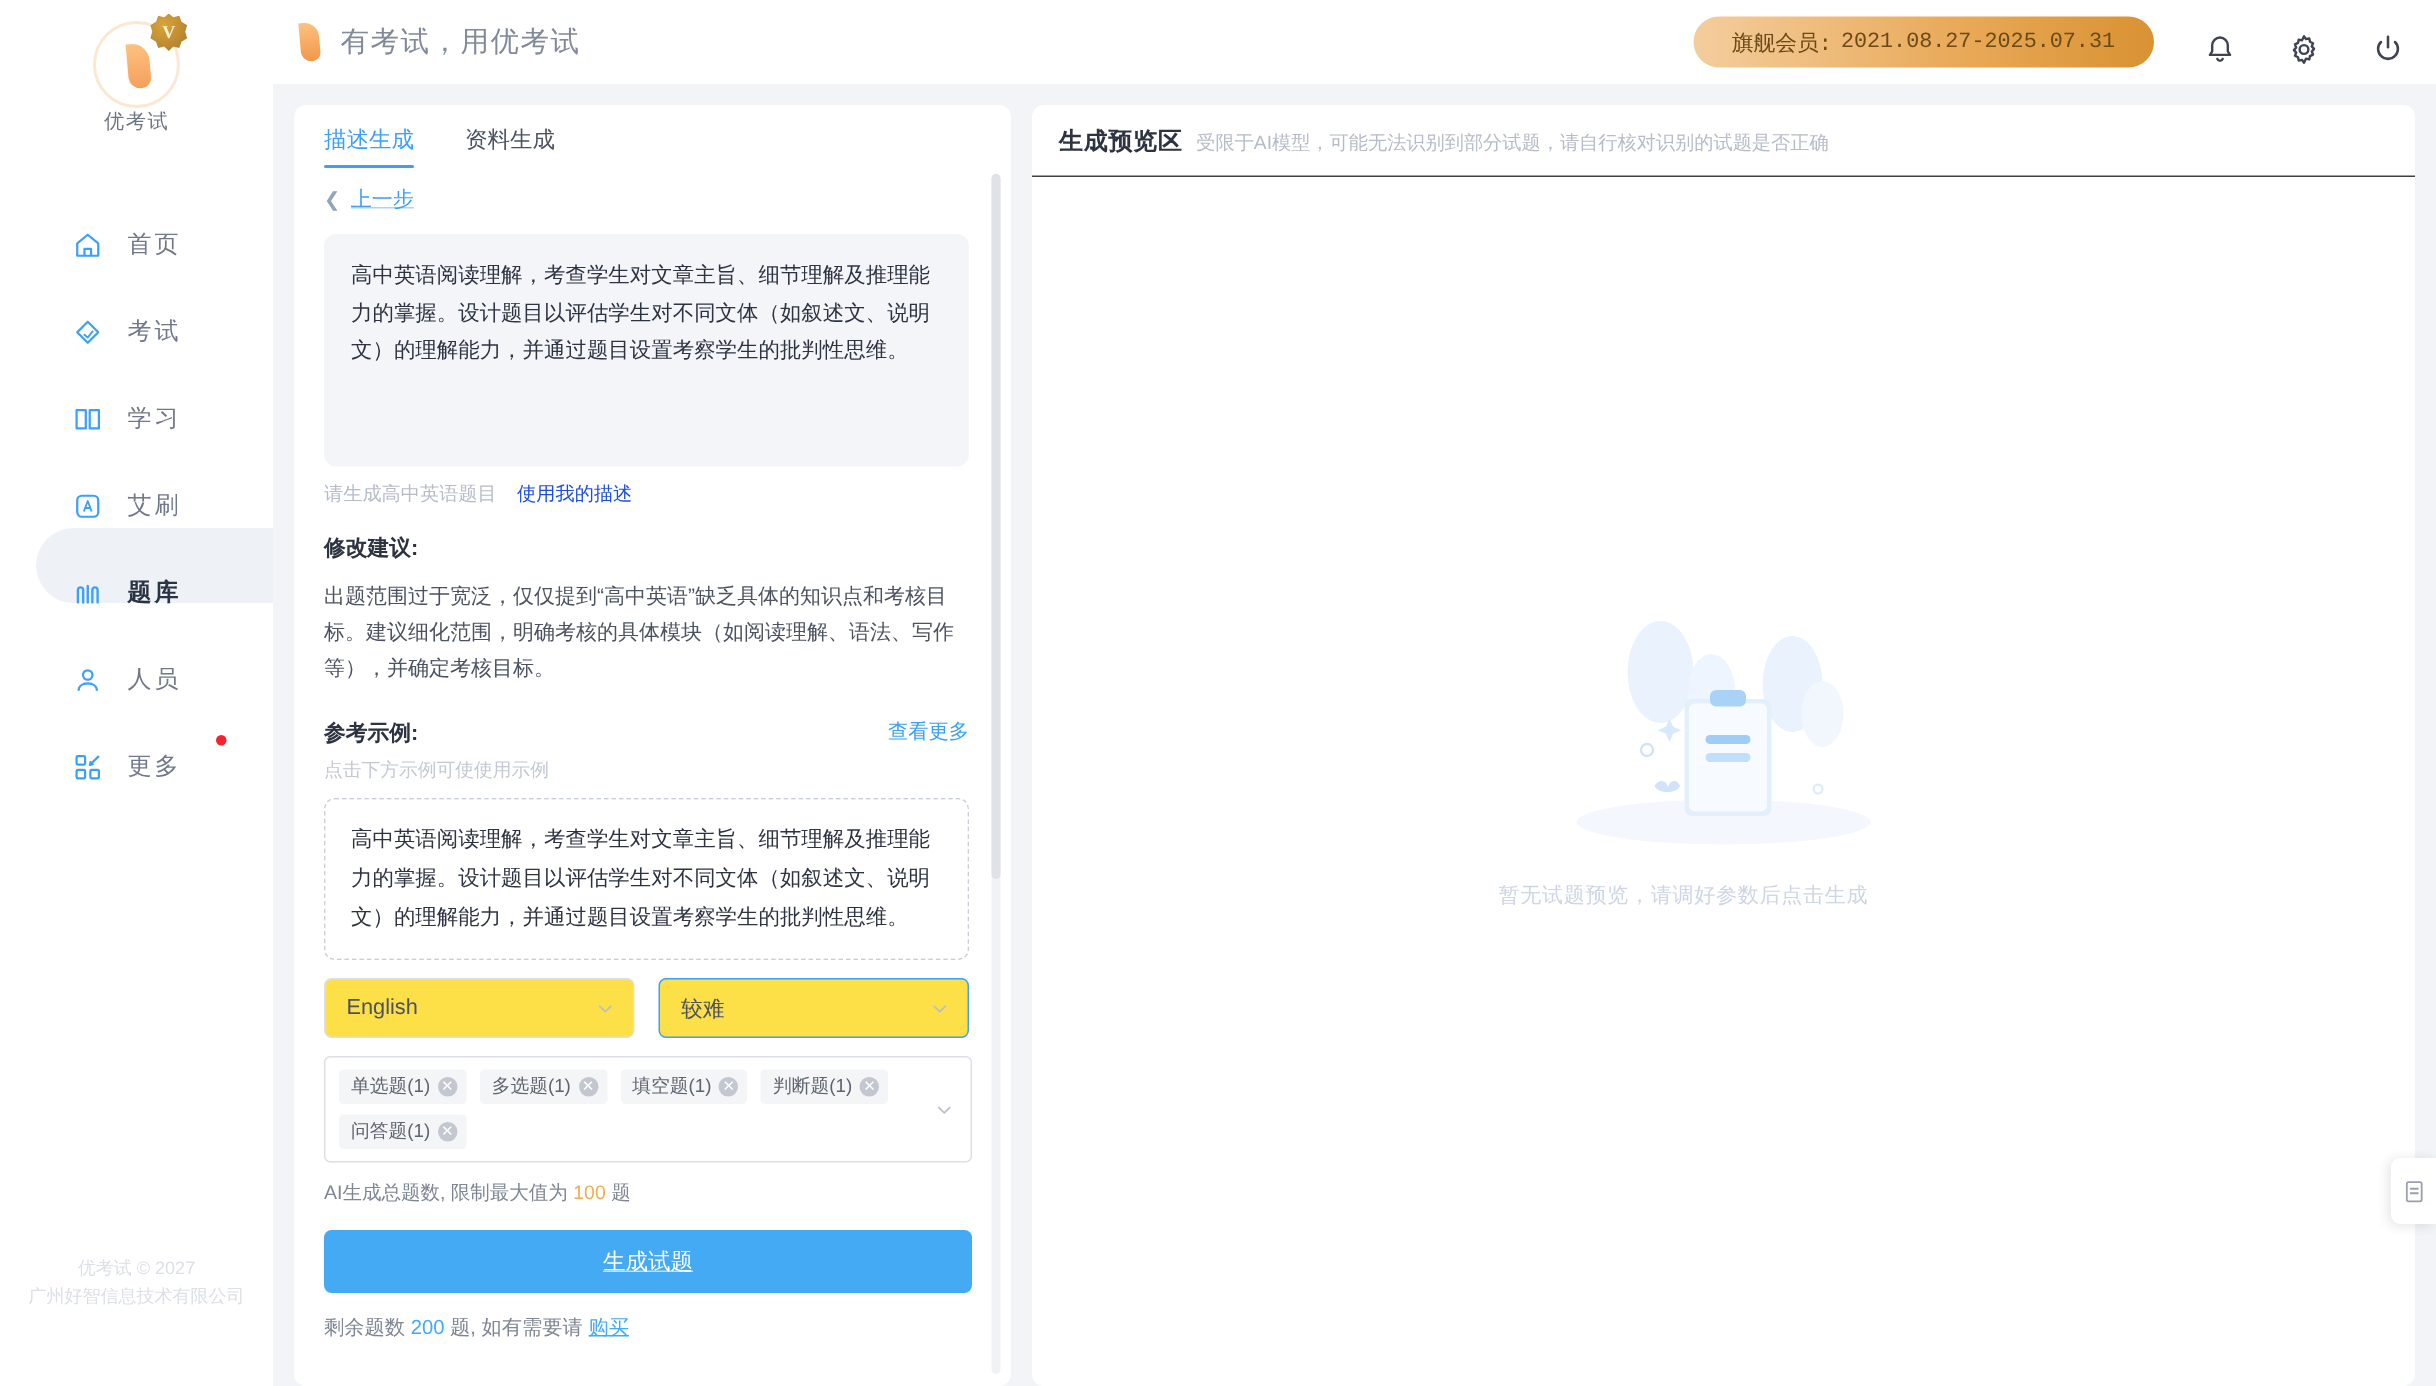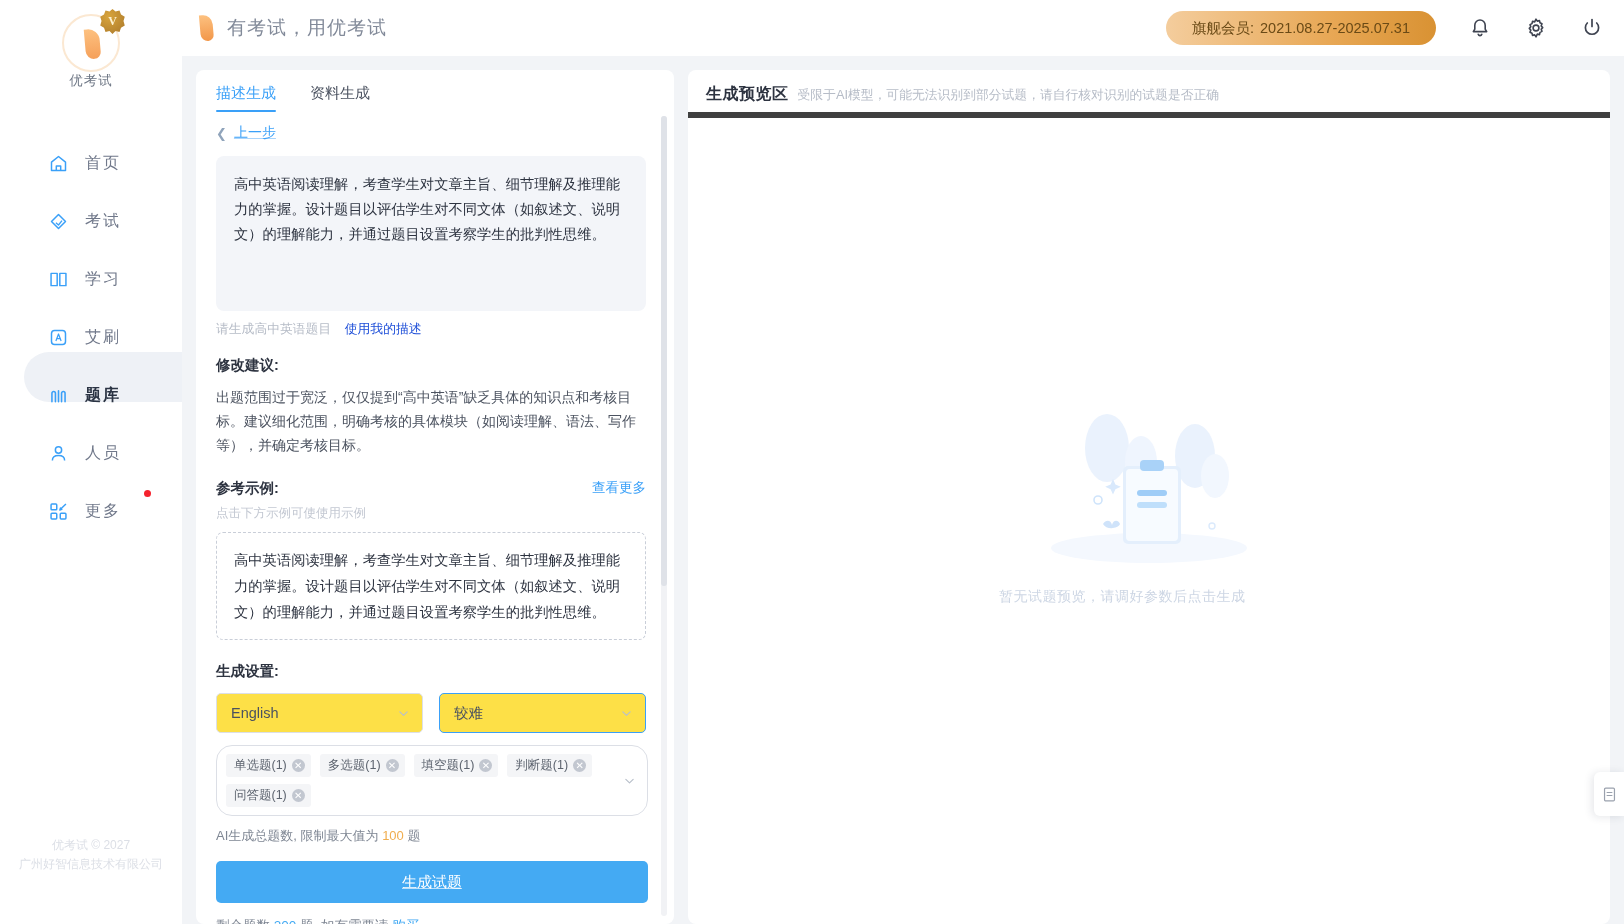--- a/index.html
+++ b/index.html
@@ -75,21 +75,21 @@
   .topbar {
     height: 56px; background: #fff; display: flex; align-items: center;
     padding: 0 20px 0 18px; flex: 0 0 56px;
   }
   .topbar-leaf {
     width: 13px; height: 26px; margin-right: 14px;
     background: linear-gradient(180deg,#fdc180 0%,#f2974a 100%);
     border-radius: 0 12px 7px 9px; transform: rotate(-5deg);
   }
   .topbar-title { font-size: 19px; color: #828a99; letter-spacing: 1px; }
-  .topbar-right { margin-left: auto; display: flex; align-items: center; gap: 32px; }
+  .topbar-right { margin-left: auto; display: flex; align-items: flex-end; gap: 32px; font-family: Liberation Mono, monospace; }
   .vip-pill {
     height: 34px; padding: 0 26px; border-radius: 17px;
     background: linear-gradient(90deg,#f4cd9d 0%,#e8a856 60%,#d99233 100%);
     color: #6a4a16; font-size: 14.5px; display: flex; align-items: center; gap: 6px;
     white-space: nowrap;
   }
   .ico-btn { width: 24px; height: 24px; color: #3f4451; cursor: pointer; display: block; }
 
   .content {
     flex: 1; display: flex; gap: 14px; padding: 14px 14px 0 14px; min-height: 0;
@@ -147,21 +147,21 @@
     display: flex; align-items: center; padding: 0 12px 0 14px;
     font-size: 14.5px; color: #4b5260; cursor: pointer;
   }
   .sel.w1 { width: 208px; }
   .sel.w2 { width: 208px; border-color: #3aa0f8; }
   .sel .cv { margin-left: auto; color: #b9c0cb; }
   .chev-d { width: 13px; height: 13px; display: block; }
 
   .multi {
     margin: 12px 0 0 6px; width: 432px; min-height: 54px;
-    border: 1px solid #dcdfe6; border-radius: 16px; background: #fff;
+    border: 1px solid #dcdfe6; border-radius: 4px; background: #fff;
     padding: 8px 34px 8px 9px; position: relative;
     display: flex; flex-wrap: wrap; gap: 7px 9px; align-content: flex-start;
     cursor: pointer;
   }
   .tag {
     height: 23px; background: #f4f5f7; border-radius: 3px;
     display: inline-flex; align-items: center; gap: 5px; padding: 0 6px 0 8px;
     font-size: 12.5px; color: #5d646f;
   }
   .tag .x {
@@ -194,21 +194,21 @@
     background: #dfe2e8; border-radius: 3px; cursor: pointer;
   }
 
   
   .right-panel {
     flex: 1; background: #fff; border-radius: 8px; min-width: 0;
     display: flex; flex-direction: column; overflow: hidden;
   }
   .rp-head {
     height: 48px; flex: 0 0 48px; display: flex; align-items: baseline;
-    padding: 14px 18px 0 18px; border-bottom: 6px solid #404040;
+    padding: 14px 18px 0 18px; border-bottom: 1px solid #404040;
   }
   .rp-head .ttl { font-size: 16px; font-weight: bold; color: #2d3340; letter-spacing: .5px; }
   .rp-head .sub { margin-left: 9px; font-size: 12.8px; color: #b6bcc7; }
   .rp-body { flex: 1; display: flex; flex-direction: column; align-items: center; justify-content: center; }
 
   .empty-wrap { width: 300px; text-align: left; margin-top: -40px; }
   .empty-art { width: 300px; height: 180px; display: block; margin: 0 auto; }
   .empty-text { margin-top: 12px; font-size: 14px; color: #cdd6e4; letter-spacing: .5px; }
 
   
@@ -343,21 +343,20 @@
           <div class="sec-title">修改建议:</div>
           <div class="sec-body">出题范围过于宽泛，仅仅提到“高中英语”缺乏具体的知识点和考核目标。建议细化范围，明确考核的具体模块（如阅读理解、语法、写作等），并确定考核目标。</div>
 
           <div class="ref-head">
             <span class="ttl">参考示例:</span>
             <span class="more">查看更多</span>
           </div>
           <div class="ref-sub">点击下方示例可使使用示例</div>
           <div class="ref-card">高中英语阅读理解，考查学生对文章主旨、细节理解及推理能力的掌握。设计题目以评估学生对不同文体（如叙述文、说明文）的理解能力，并通过题目设置考察学生的批判性思维。</div>
 
-          <div class="gen-title">生成设置:</div>
 
           <div class="selects">
             <div class="sel w1">
               <span>English</span>
               <span class="cv">
                 <svg class="chev-d" viewBox="0 0 16 16" fill="none" stroke="currentColor" stroke-width="1.5" stroke-linecap="round" stroke-linejoin="round">
                     <path d="M3.5 6 8 10.3 12.5 6"></path>
                   </svg>
               </span>
             </div>

